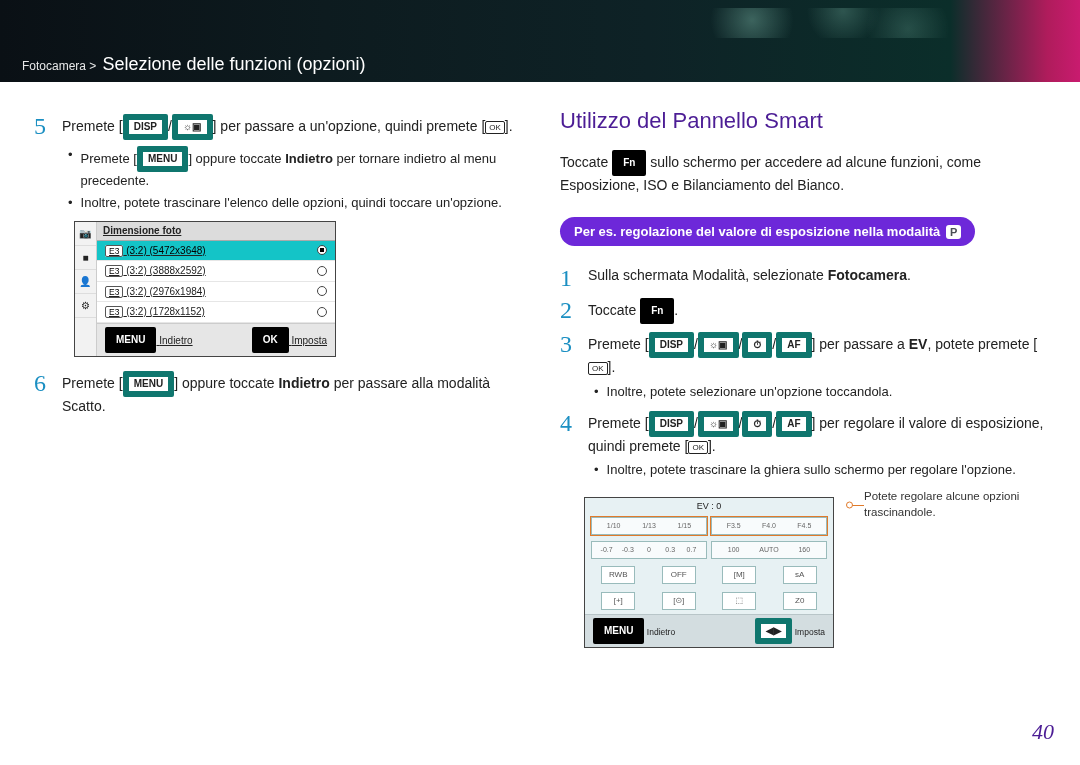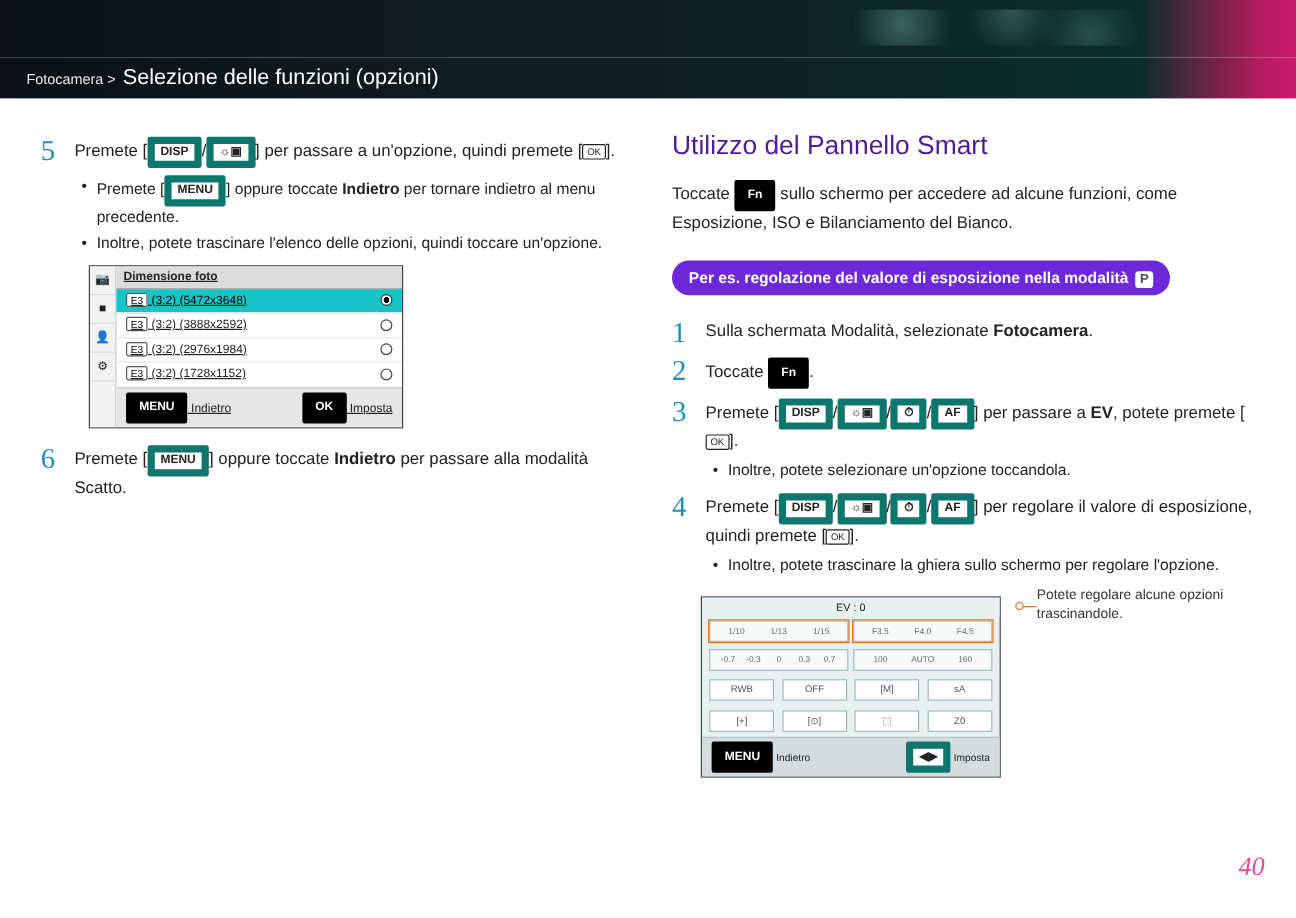--- a/index.html
+++ b/index.html
@@ -130,21 +130,21 @@
   background: #e7f1f3;
   font-size: 9px;
   margin-top: 8px;
 }
 .ev-title { text-align:center; font-size:9px; padding:2px 0; background:#e7f1f3; }
 .ev-row { display:flex; gap:4px; padding:3px 6px; }
 .ev-scale { flex:1; border:1px solid #9bb; background:#f8fbfc; height:18px; position:relative; display:flex; align-items:center; justify-content:space-between; padding:0 4px; font-size:7px; color:#666; }
 .ev-scale .tick { flex:1; text-align:center; }
 .ev-scale.orange { outline: 1.5px solid #e07a2a; }
 .ev-btn-row { display:flex; justify-content:space-around; padding:4px 6px; gap:6px; }
-.ev-btn { width:54px; height:18px; border:1px solid #9bb; background:#fff; display:flex; align-items:center; justify-content:center; font-size:8px; color:#555; }
+.ev-btn { width:34px; height:18px; border:1px solid #9bb; background:#fff; display:flex; align-items:center; justify-content:center; font-size:8px; color:#555; }
 .ev-footer { display:flex; justify-content:space-between; padding:3px 8px; background:#d3dde0; border-top:1px solid #b8c5c8; font-size:8.5px; }
 .ev-wrap { display:flex; gap:30px; align-items:flex-start; margin: 4px 0 0 24px; }
 .ev-caption { font-size: 11.5px; color:#333; max-width:180px; }
 .ev-link-line { position:relative; }
 .ev-link-line::before {
   content:"";
   position:absolute;
   left:-14px; top:50%;
   width:14px; height:1px;
   background:#e07a2a;
@@ -155,25 +155,25 @@
   left:-18px; top:50%;
   width:5px; height:5px;
   border:1px solid #e07a2a;
   border-radius:50%;
   transform:translateY(-50%);
   background:#fff;
 }
 .page-num {
   position:absolute;
   right: 26px;
-  bottom: 30px;
+  bottom: 20px;
   font-family: Georgia, serif;
   font-style: italic;
   font-size: 22px;
-  color: #ec4899;
+  color: #4c1d95;
 }
 .bold { font-weight: 700; }
 </style>
 </head>
 <body>
 
 <div class="top-banner"></div>
 <div class="breadcrumb-bar">
   <span class="crumb-parent">Fotocamera &gt;</span>
   <span class="crumb-title">Selezione delle funzioni (opzioni)</span>

